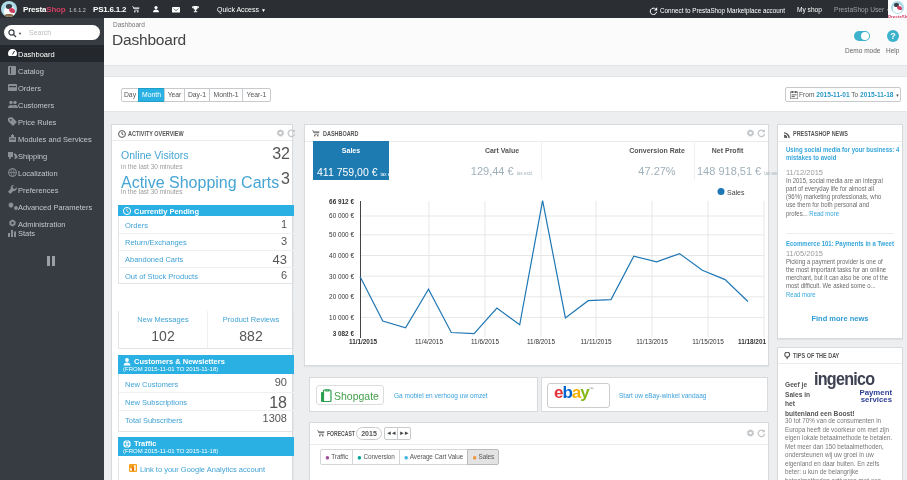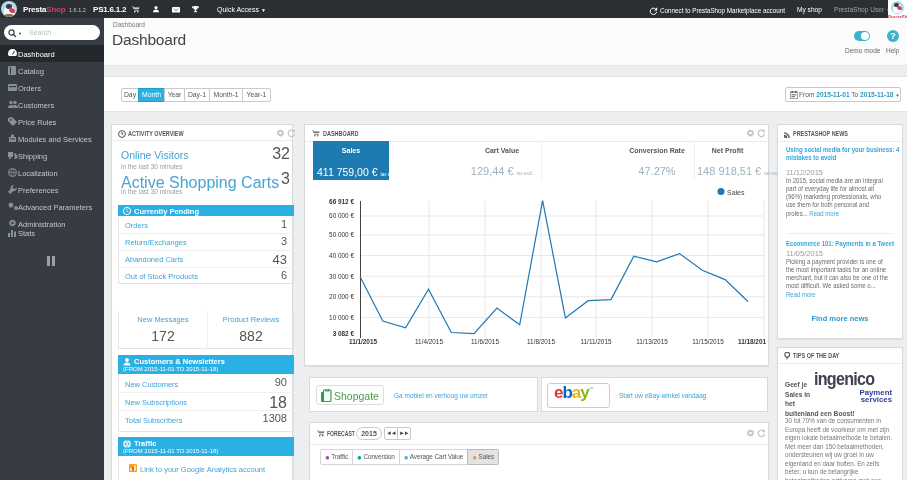--- a/index.html
+++ b/index.html
@@ -296,21 +296,21 @@
       <div class="abs nw gval" style="right:6px;top:35.5px;font-size:13px">43</div>
     <div class="abs" style="left:0;top:51px;width:176px;border-top:1px solid #efefef"></div>
     <div class="abs nw blink" style="left:6px;top:56px">Out of Stock Products</div>
       <div class="abs nw gval" style="right:6px;top:52.5px;font-size:11px">6</div>
   </div>
 
   <div class="abs" style="left:6px;top:186px;width:176px;height:38px;border:1px solid #e4e4e4;border-top:none">
     <div class="abs" style="left:88px;top:0;height:38px;border-left:1px solid #efefef"></div>
     <div class="abs nw blink" style="left:0;top:4px;width:88px;text-align:center;font-size:7.5px">New Messages</div>
     <div class="abs nw blink" style="left:88px;top:4px;width:88px;text-align:center;font-size:7.5px">Product Reviews</div>
-    <div class="abs nw gval" style="left:0;top:16.5px;width:88px;text-align:center;font-size:14px">172</div>
+    <div class="abs nw gval" style="left:0;top:16.5px;width:88px;text-align:center;font-size:14px">102</div>
     <div class="abs nw gval" style="left:88px;top:16.5px;width:88px;text-align:center;font-size:14px">882</div>
   </div>
 
   <div class="bbar" style="left:6px;top:230px;width:176px;height:19px">
     <svg class="abs" style="left:5px;top:2.5px" width="8" height="8">
         <use href="#iuser"></use>
       </svg>
     <span class="abs" style="left:16px;top:2px;font-size:7.5px">Customers &amp; Newsletters</span>
     <span class="abs" style="left:5px;top:11px;font-size:6px;font-weight:normal">(FROM 2015-11-01 TO 2015-11-18)</span>
   </div>

